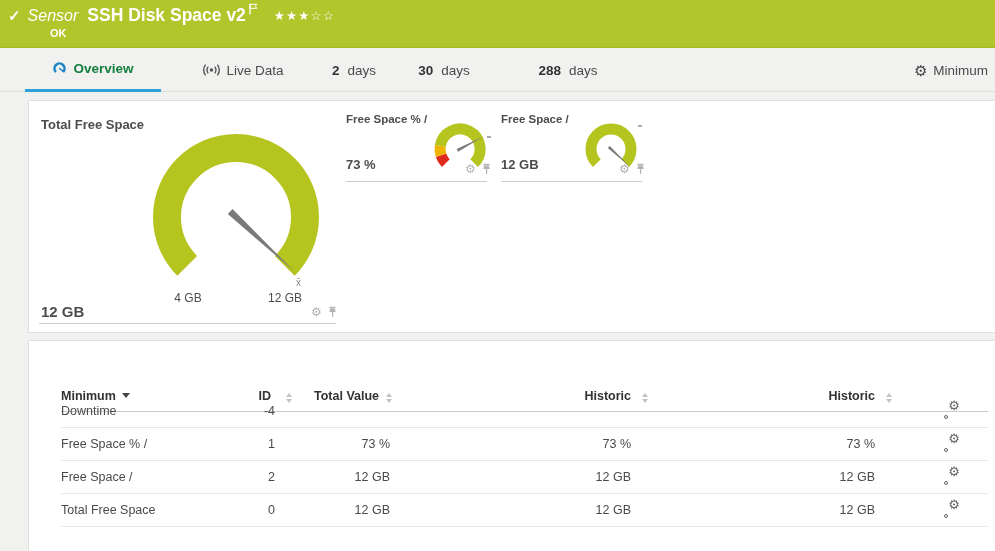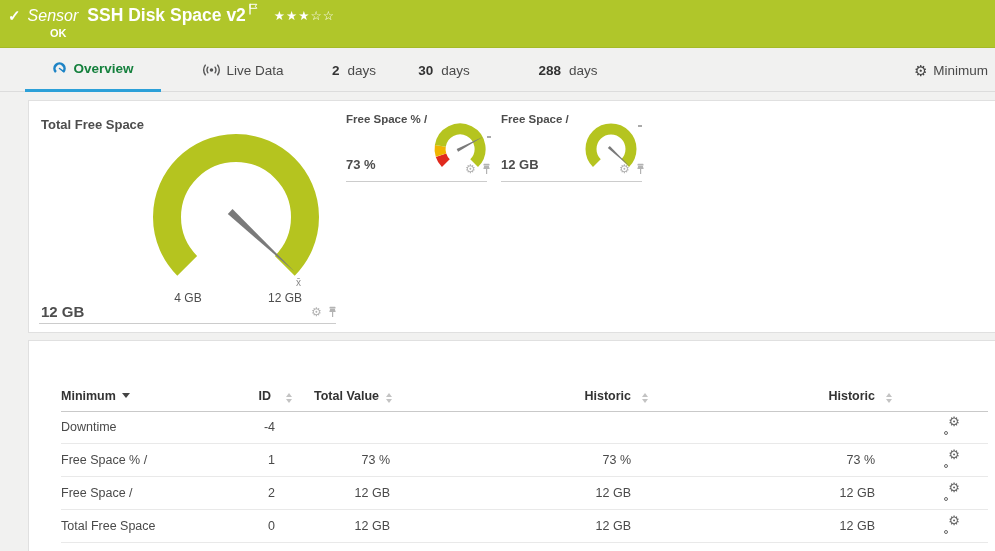--- a/index.html
+++ b/index.html
@@ -44,21 +44,21 @@
   .scale-label { position:absolute; width:50px; text-align:center; font-size:12px; color:#4d4d4d; }
   .gauge-value-big { position:absolute; font-size:15px; font-weight:bold; color:#4d4d4d; }
   .avg-marker { position:absolute; font-size:10px; color:#8a8a8a; }
   .avg-dash { position:absolute; width:4px; height:2px; background:#aaa; }
 
   
   .thead-cell { position:absolute; top:48px; font-size:12.5px; font-weight:bold; color:#333;
                 cursor:pointer; }
   .num-right { text-align:right; }
   .thead-sep { position:absolute; left:32px; right:8px; top:70px; height:1px; background:#c9c9c9; }
-  .rows { position:absolute; left:32px; right:8px; top:70px; }
+  .rows { position:absolute; left:32px; right:8px; top:54px; }
   .trow { position:relative; height:33px; border-bottom:1px solid #e9e9e9; font-size:12.5px;
           line-height:33px; color:#4a4a4a; }
   .cell { position:absolute; top:0; height:33px; }
   .sort { display:inline-flex; flex-direction:column; gap:2px; margin-left:5px; }
   .sort i { display:block; width:0; height:0; border-left:3.5px solid transparent;
             border-right:3.5px solid transparent; }
   .sort .up { border-bottom:4px solid #c3c3c3; }
   .sort .dn { border-top:4px solid #c3c3c3; }
   .sort-abs { position:absolute; top:52px; }
   .chan-arrow { display:inline-block; width:0; height:0; margin-left:6px;

